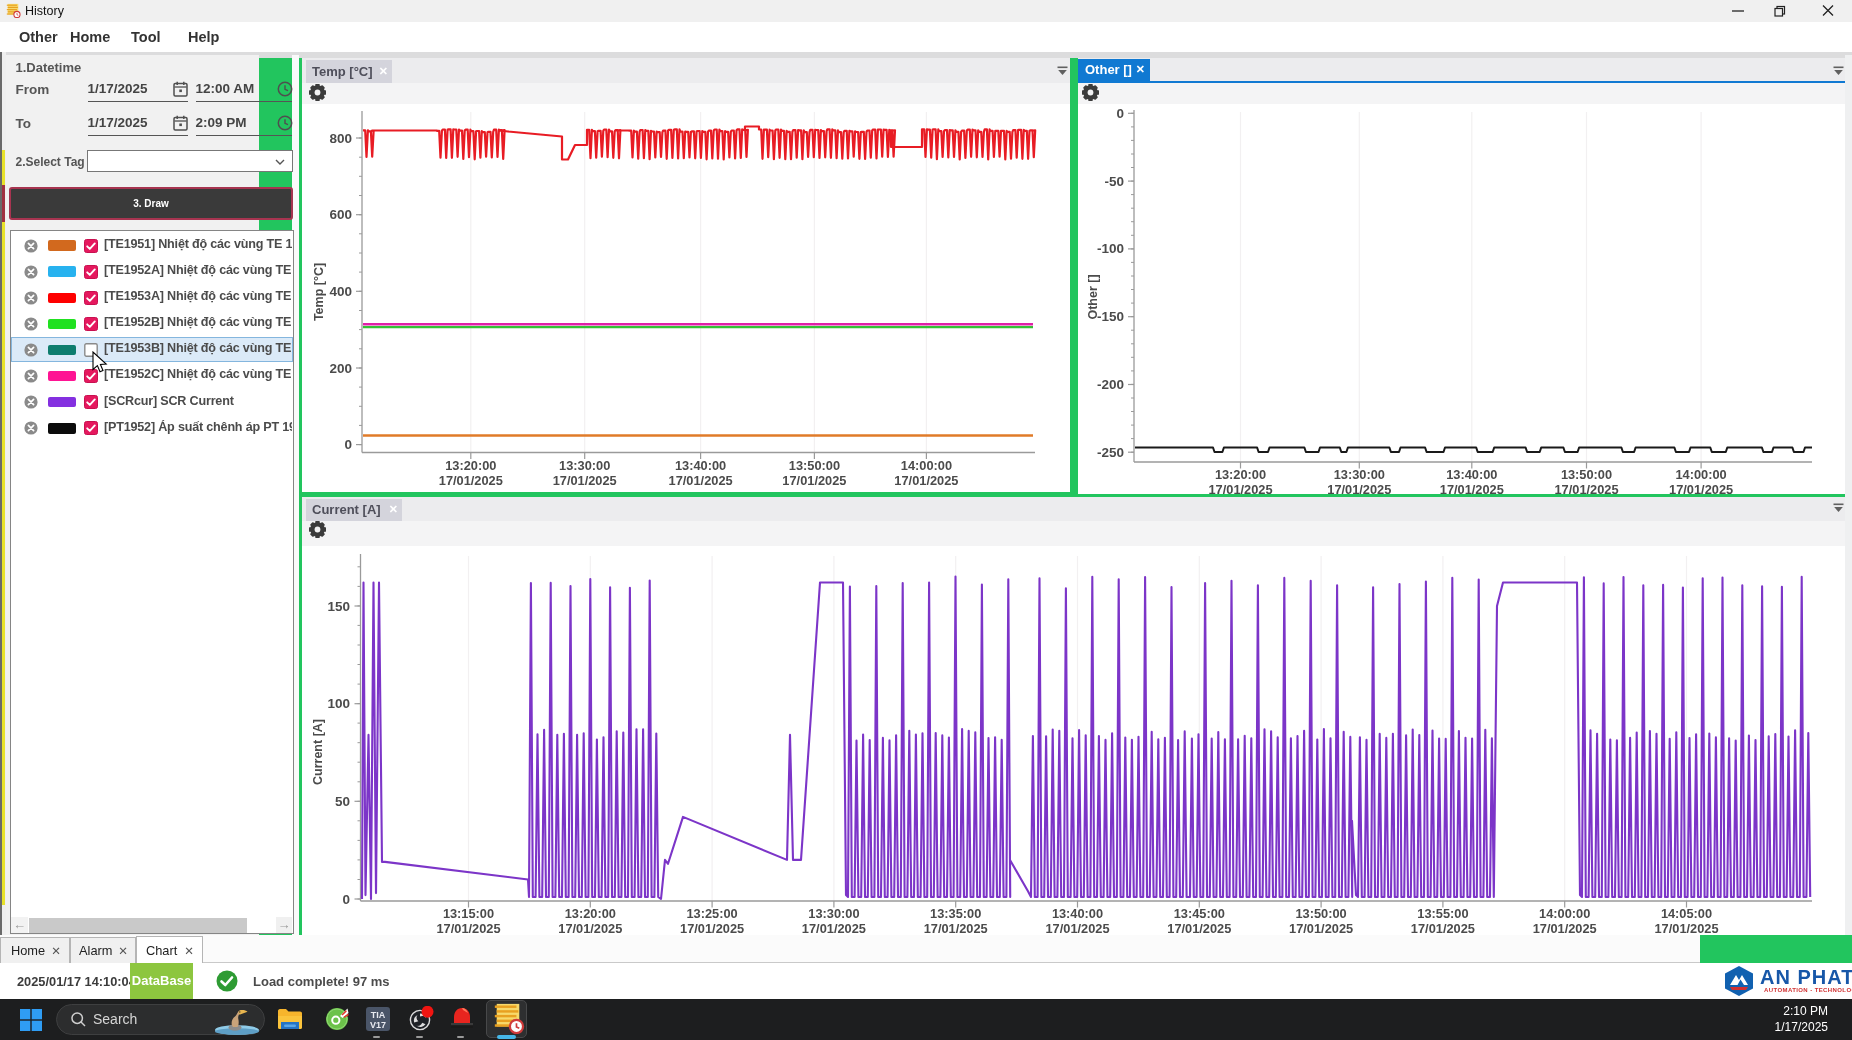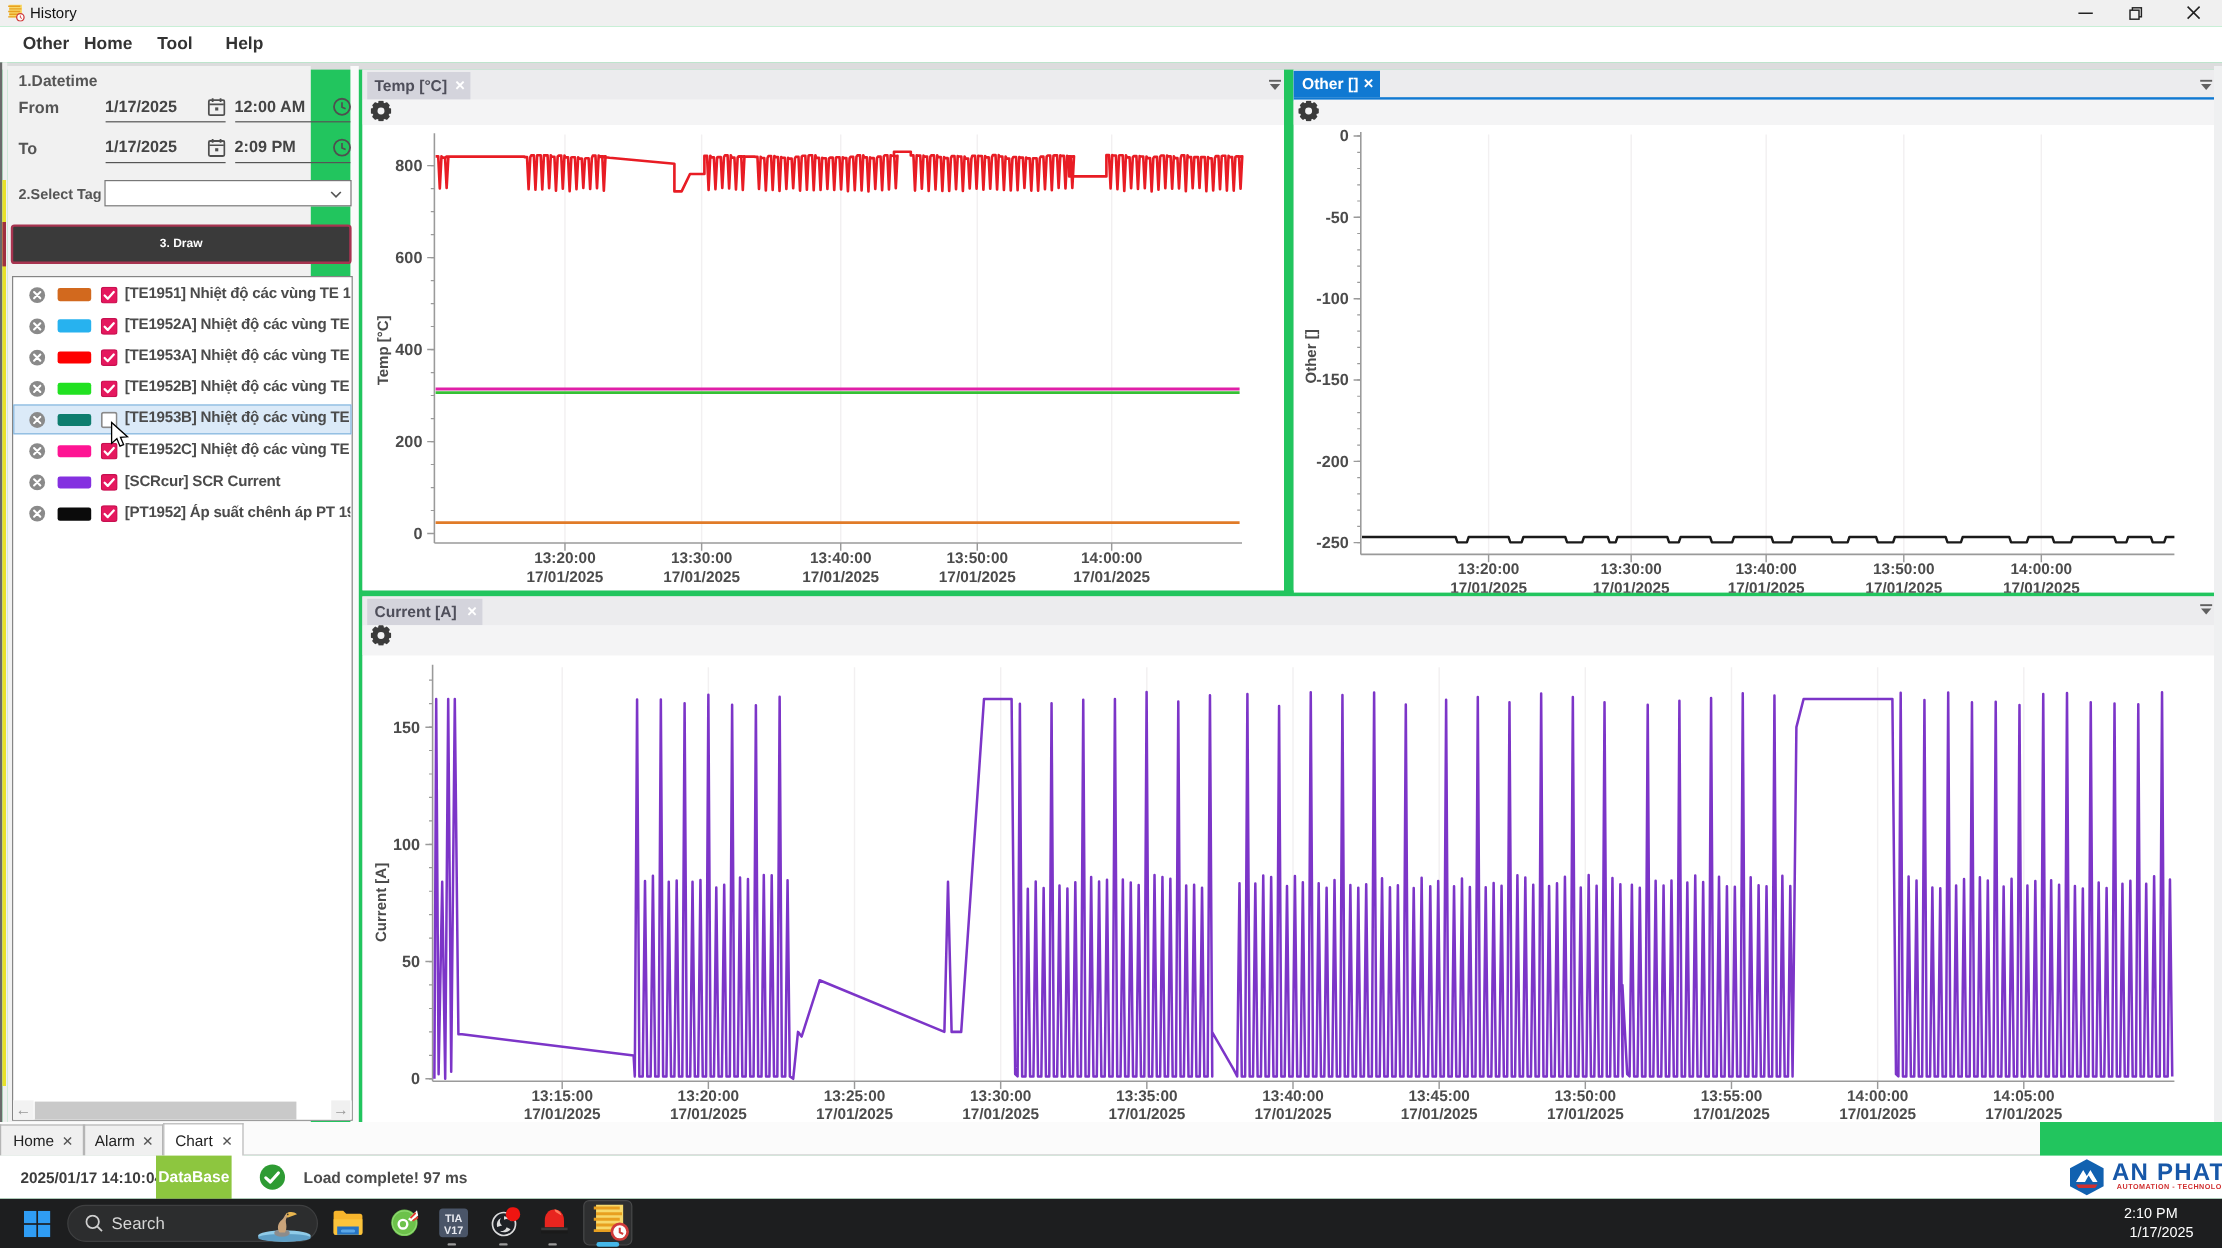--- a/index.html
+++ b/index.html
@@ -546,17 +546,17 @@
           <line x1="6" y1="20" x2="25" y2="20"></line>
           <line x1="4" y1="25" x2="22" y2="25"></line>
         </g>
         <circle cx="27" cy="26" r="7" fill="#fdfdfd" stroke="#d03a3a" stroke-width="2.4"></circle>
         <path d="M27 22.5 L27 26.5 L30 28" stroke="#d03a3a" stroke-width="1.8" fill="none"></path>
       </svg>
   <div class="abs" style="left:497px;top:36.2px;width:19px;height:3.4px;background:#45b7e8;border-radius:2px"></div>
   <div class="abs" style="left:373px;top:36.5px;width:7px;height:2.8px;background:#9a9a9a;border-radius:1.4px"></div>
   <div class="abs" style="left:416px;top:36.5px;width:7px;height:2.8px;background:#9a9a9a;border-radius:1.4px"></div>
   <div class="abs" style="left:457px;top:36.5px;width:7px;height:2.8px;background:#9a9a9a;border-radius:1.4px"></div>
-  <div class="abs" style="left:1770px;top:5px;width:58px;height:14px;font-size:12px;color:#fff;white-space:nowrap">2:10 PM</div>
+  <div class="abs" style="left:1770px;top:5px;width:58px;height:14px;font-size:12px;color:#fff;text-align:right;white-space:nowrap">2:10 PM</div>
   <div class="abs" style="left:1768px;top:21px;width:60px;height:14px;font-size:12px;color:#fff;text-align:right;white-space:nowrap">1/17/2025</div>
 </div>
 
 </div>
 
 </body></html>

